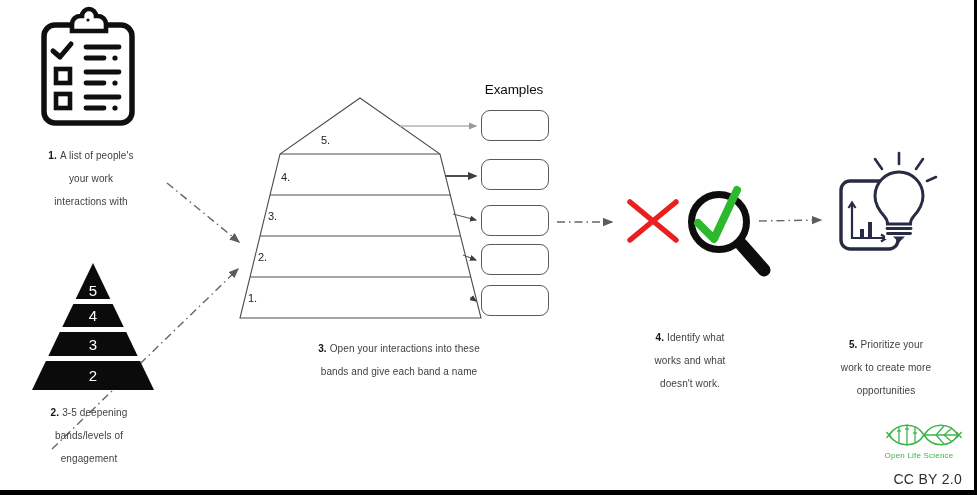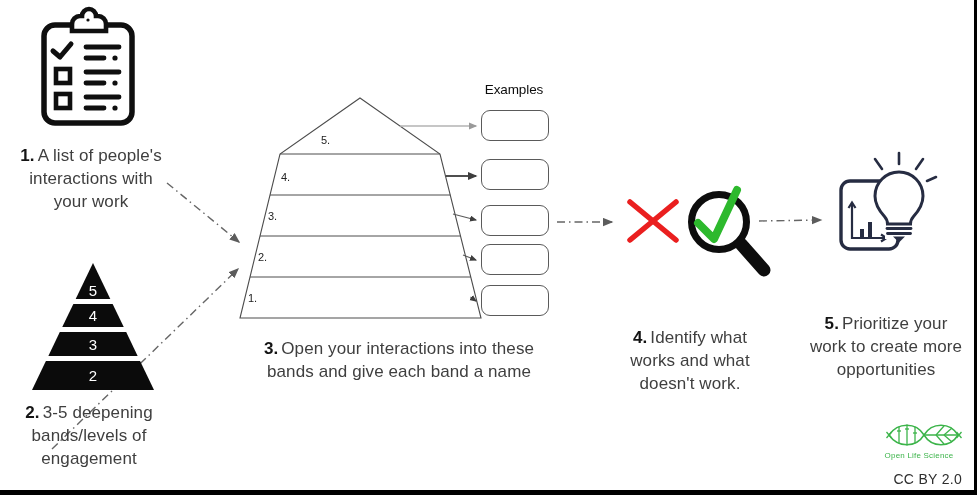--- a/index.html
+++ b/index.html
@@ -10,21 +10,21 @@
     background:#ffffff;
     border-right:3px solid #000;
     border-bottom:5px solid #000;
     font-family:"Liberation Sans",sans-serif;
     overflow:hidden;
   }
   .abs{position:absolute;}
   .caption{
     position:absolute;
     text-align:center;
-    font-size:17px;
+    font-size:10px;
     line-height:23px;
     color:#3f3f3f;
     letter-spacing:.1px;
   }
   .caption b{color:#141414;font-weight:700;margin-right:3px;}
   .examples-title{
     position:absolute;
     left:471px;top:82px;width:86px;
     text-align:center;
     font-size:13.5px;font-weight:400;color:#0d0d0d;
@@ -102,22 +102,22 @@
       <g fill="#0f0f0f" stroke="none">
         <circle cx="115" cy="58" r="2.6"></circle>
           <circle cx="115" cy="83" r="2.6"></circle>
           <circle cx="115" cy="108" r="2.6"></circle>
       </g>
     </g>
   </svg>
 
   <div class="caption" style="left:5px;top:144px;width:172px;">
     <div><b>1.</b><span>A list of people's</span></div>
+    <div>your work</div>
     <div>interactions with</div>
-    <div>your work</div>
   </div>
 
   <div id="mini-pyramid" class="abs">
     <div class="mini-band mb5">
         <span>5</span>
       </div>
     <div class="mini-band mb4">
         <span>4</span>
       </div>
     <div class="mini-band mb3">
@@ -216,21 +216,21 @@
       <path d="M893,236.5 H905 L899,242.5 Z" fill="#262c42" stroke="none"></path>
       <g stroke-width="2.6" stroke-linecap="round">
         <path d="M899,164 V153"></path>
         <path d="M882,169 L875,159"></path>
         <path d="M916,169 L923,159"></path>
         <path d="M927,181 L936,177"></path>
       </g>
     </g>
   </svg>
 
-  <div class="caption" style="left:795px;top:312px;width:182px;">
+  <div class="caption" style="left:795px;top:333px;width:182px;">
     <div><b>5.</b><span>Prioritize your</span></div>
     <div>work to create more</div>
     <div>opportunities</div>
   </div>
 
   <svg class="abs" style="left:886px;top:417px;" width="76" height="36" viewBox="0 0 76 36">
     <g stroke="#3cb44a" stroke-width="1.5" fill="none">
       <path d="M3,18 C12,5 30,5 38,18 C30,31 12,31 3,18 Z"></path>
       <path d="M38,18 C46,5 64,5 72,18 C64,31 46,31 38,18 Z"></path>
       <g stroke-width="1.3">

